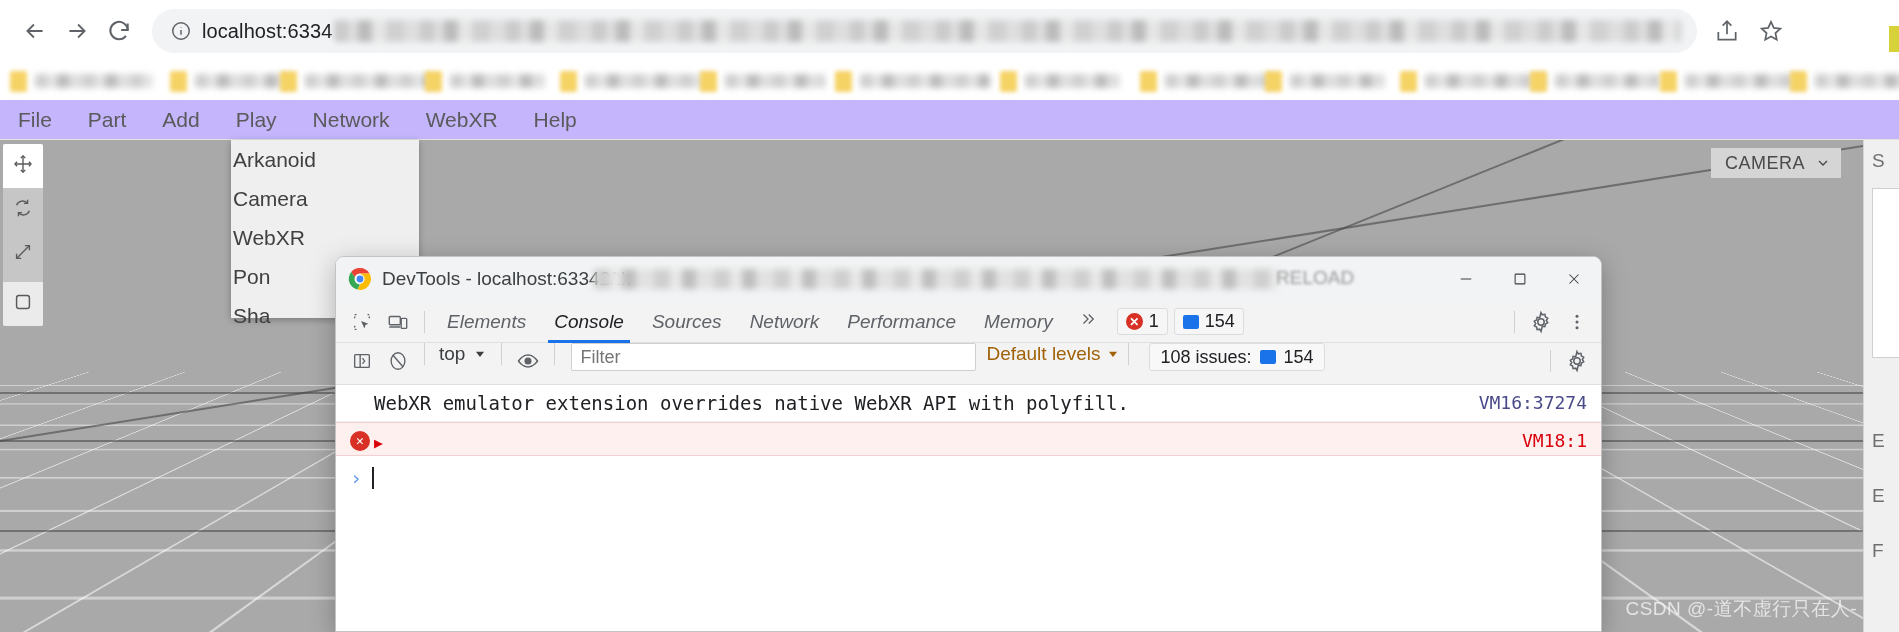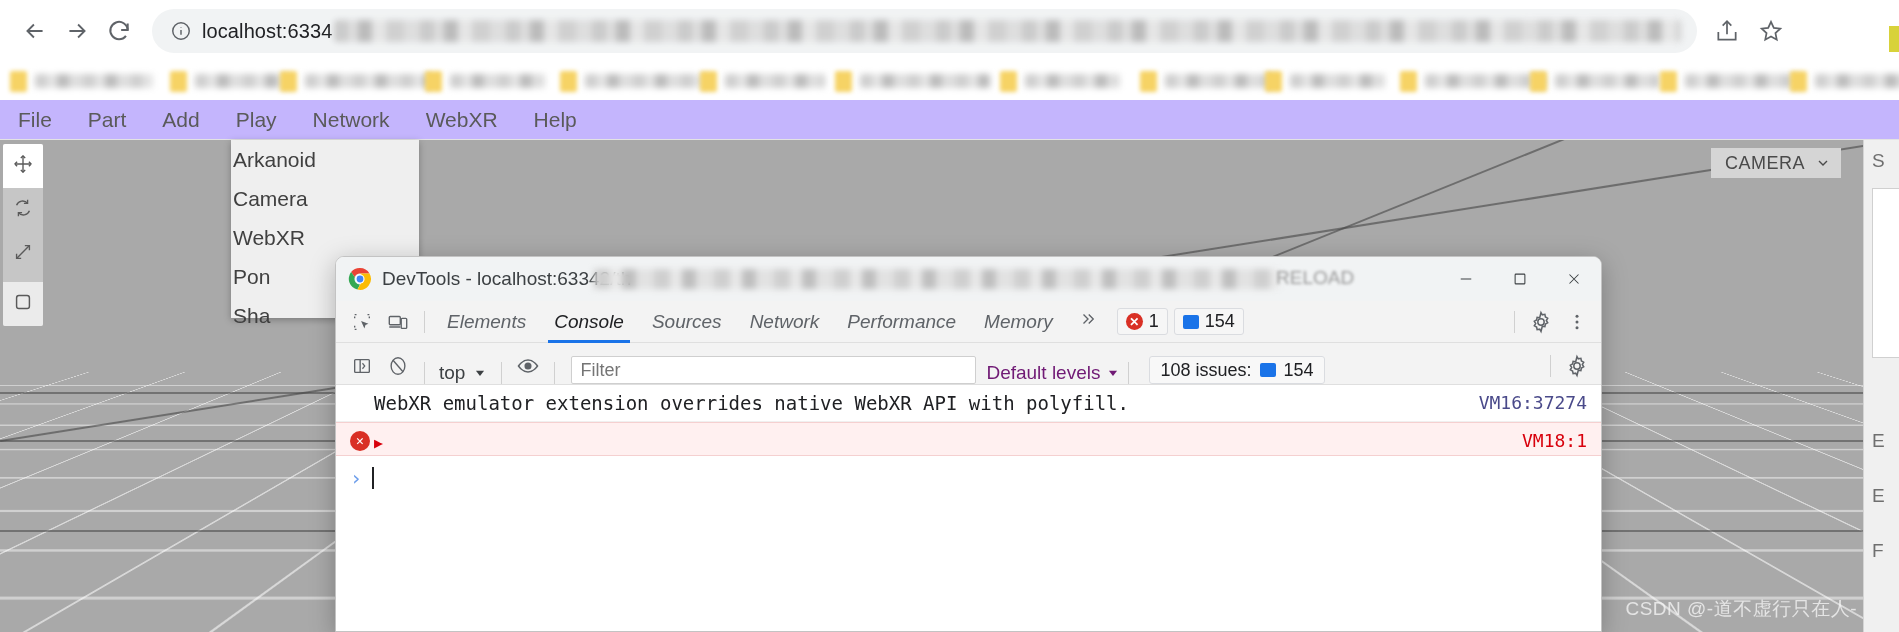--- a/index.html
+++ b/index.html
@@ -200,31 +200,31 @@
   .badge-err-dot {
     width: 17px; height: 17px; border-radius: 50%; background: #d93025;
     color:#fff; font-size: 12px; display:flex; align-items:center;
     justify-content:center; font-weight: bold;
   }
   .badge-msg-ico { width: 16px; height: 14px; background:#1a73e8; border-radius:2px; }
   .dt-right { position:absolute; right: 6px; display:flex; align-items:center; }
 
   .dt-console-toolbar {
     height: 42px; background: #f3f3f3; border-bottom: 1px solid #dfdfdf;
-    display: flex; align-items: flex-end; padding-left: 8px; position: relative;
+    display: flex; align-items: flex-start; padding-left: 8px; position: relative;
   }
   .ctx-select { font-size: 19px; color: #3c4043; display:flex;
                 align-items:center; gap: 8px; padding: 0 6px; }
   .filter-input {
     flex: 0 0 auto; width: 405px; height: 28px; margin-left: 8px;
     border: 1px solid #cfcfcf; background:#fff; border-radius: 2px;
     font-size: 18px; color:#80868b; padding: 0 8px; line-height: 26px;
     font-family: "Liberation Sans", sans-serif;
   }
-  .levels-select { font-size: 19px; color:#701a75; margin-left: 10px;
+  .levels-select { font-size: 19px; color:#a16207; margin-left: 10px;
                    display:flex; align-items:center; gap: 6px; }
   .issues-chip {
     height: 28px; border:1px solid #dadce0; border-radius: 3px; background:#f8f8f8;
     display:flex; align-items:center; gap: 8px; padding: 0 10px; margin-left: 12px;
     font-size: 18px; color:#202124;
   }
 
   .dt-console {
     height: 248px; background: #ffffff; overflow: hidden;
     font-family: "DejaVu Sans Mono", monospace;

